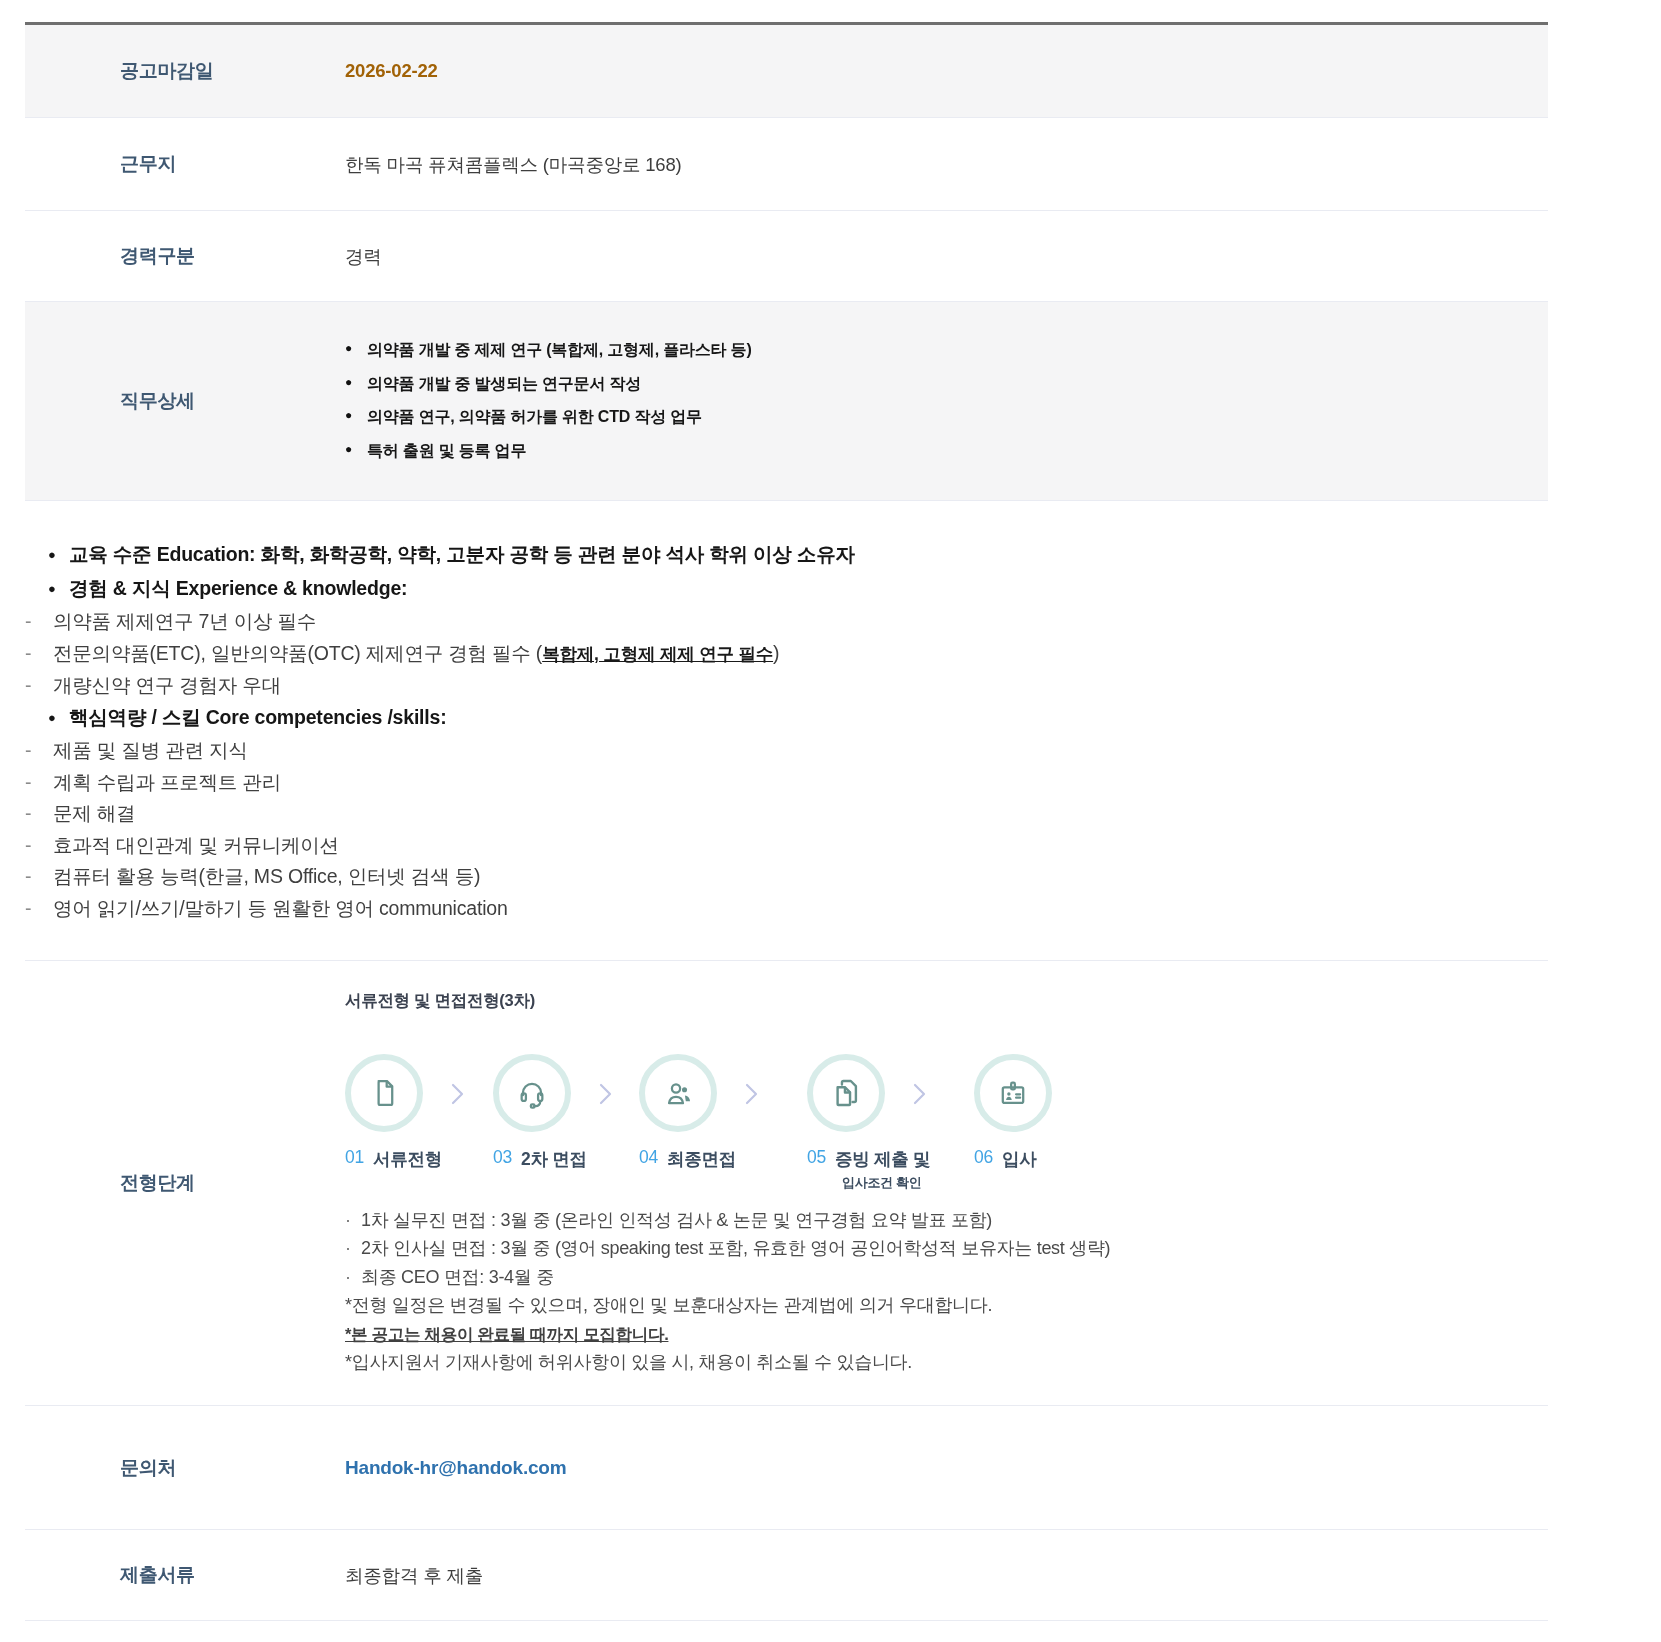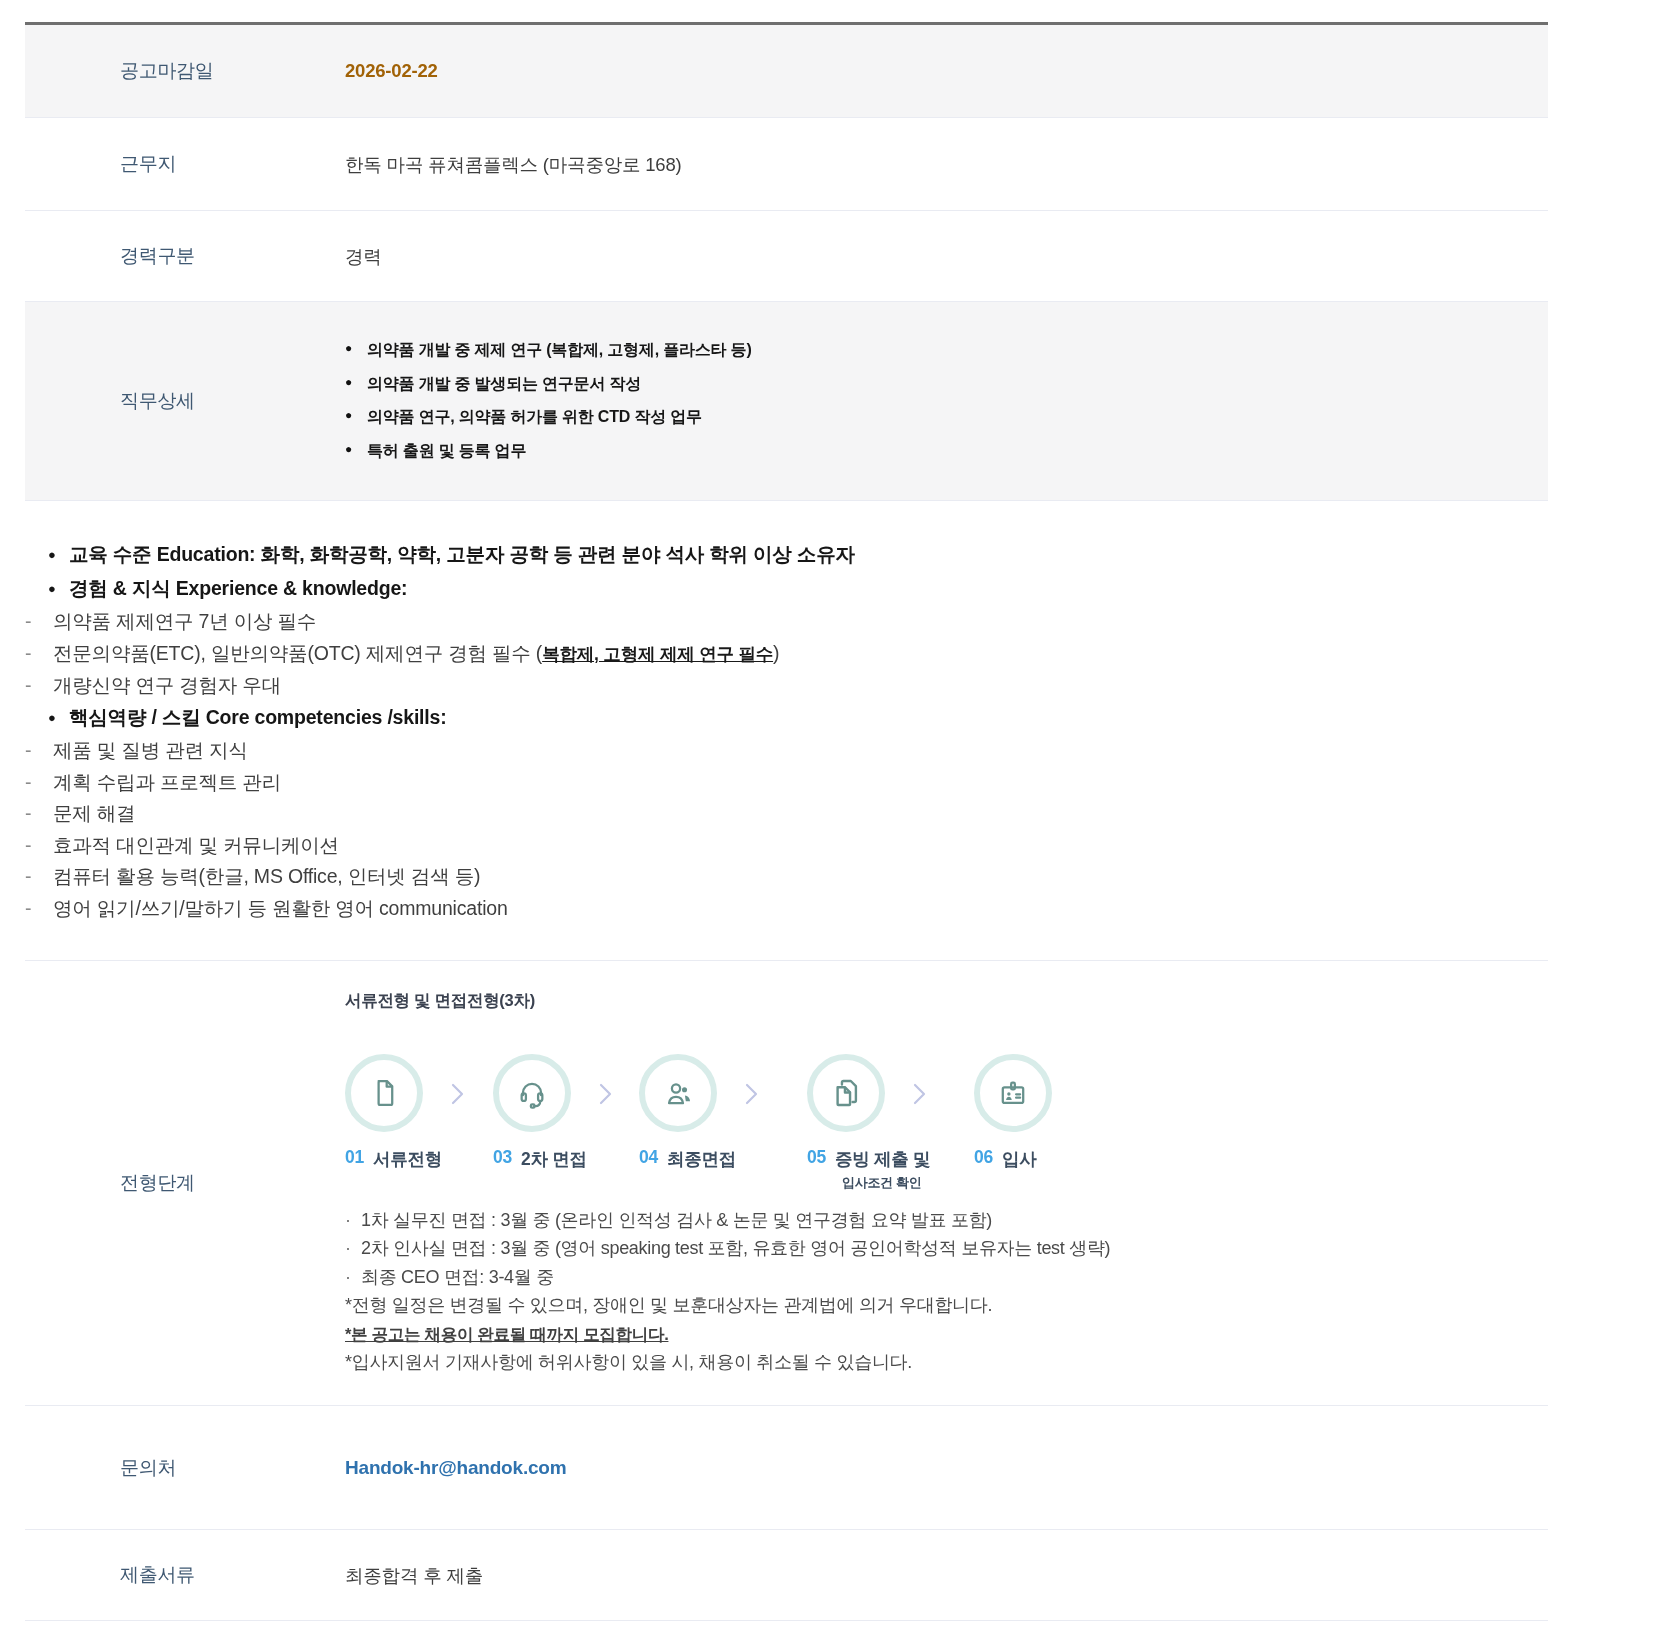--- a/index.html
+++ b/index.html
@@ -11,21 +11,21 @@
   }
   .job-table {
     position:absolute; left:25px; top:22px; width:1523px;
     border-top:3px solid #6f6f6f;
   }
   .row { display:flex; border-bottom:1px solid #e9ebf2; background:#ffffff; }
   .row.gray { background:#f5f5f6; }
   .cell-label {
     flex:0 0 320px; padding-left:95px;
     display:flex; align-items:center;
-    font-size:19px; font-weight:400; color:#3f5872; letter-spacing:-0.3px;text-align:center;
+    font-size:19px; font-weight:700; color:#3f5872; letter-spacing:-0.3px;text-align:center;
   }
   .cell-value {
     flex:1 1 auto; padding-right:40px;
     display:flex; flex-direction:column; justify-content:center;
     font-size:18.5px; color:#3e3e3e; letter-spacing:-0.2px;
   }
   .h93 { height:93px; } .h91 { height:91px; } .h199 { height:199px; }
   .h460 { height:460px; } .h445 { height:445px; } .h124 { height:124px; }
   .value-bold { font-weight:700; color:#a16207; }
 
@@ -52,21 +52,21 @@
   .step { position:relative; }
   .w148{width:148px;} .w147{width:147px;} .w146{width:146px;} .w168{width:168px;} .w167{width:167px;}
   .step-circle {
     width:78px; height:78px; border-radius:50%;
     border:6px solid #d8ece9; background:#ffffff;
     display:flex; align-items:center; justify-content:center;
     color:#67918c;
   }
   .step-chevron { position:absolute; left:102px; top:27px; color:#c0c5e4; }
   .step-label { display:flex; margin-top:15px; font-size:17.5px; white-space:nowrap; }
-  .step-num { color:#41a4e4; font-weight:700; margin-right:9px; }
+  .step-num { color:#41a4e4; font-weight:400; margin-right:9px; }
   .step-txt { color:#3c4d60; font-weight:600; letter-spacing:-0.3px; }
   .step-txt2 { color:#3c4d60; font-weight:600; letter-spacing:-0.3px; white-space:nowrap; margin-left:35px; margin-top:3px; font-size:13px; }
 
   .stage-notes { margin-top:14px; }
   .note-line { display:flex; align-items:baseline; line-height:28.5px; font-size:18px; color:#4a4a4a; letter-spacing:-0.3px; }
   .note-line .marker { flex:0 0 16px; color:#6d6d6d; }
   .note-line.no-marker { padding-left:0;align-items:center; }
   .note-line.underline .note-txt { text-decoration:underline; font-size:16.5px; font-weight:600; color:#404040; }
 
   .email-link { color:#2f72ae; font-weight:600; font-size:19px; text-decoration:none; cursor:pointer; }

